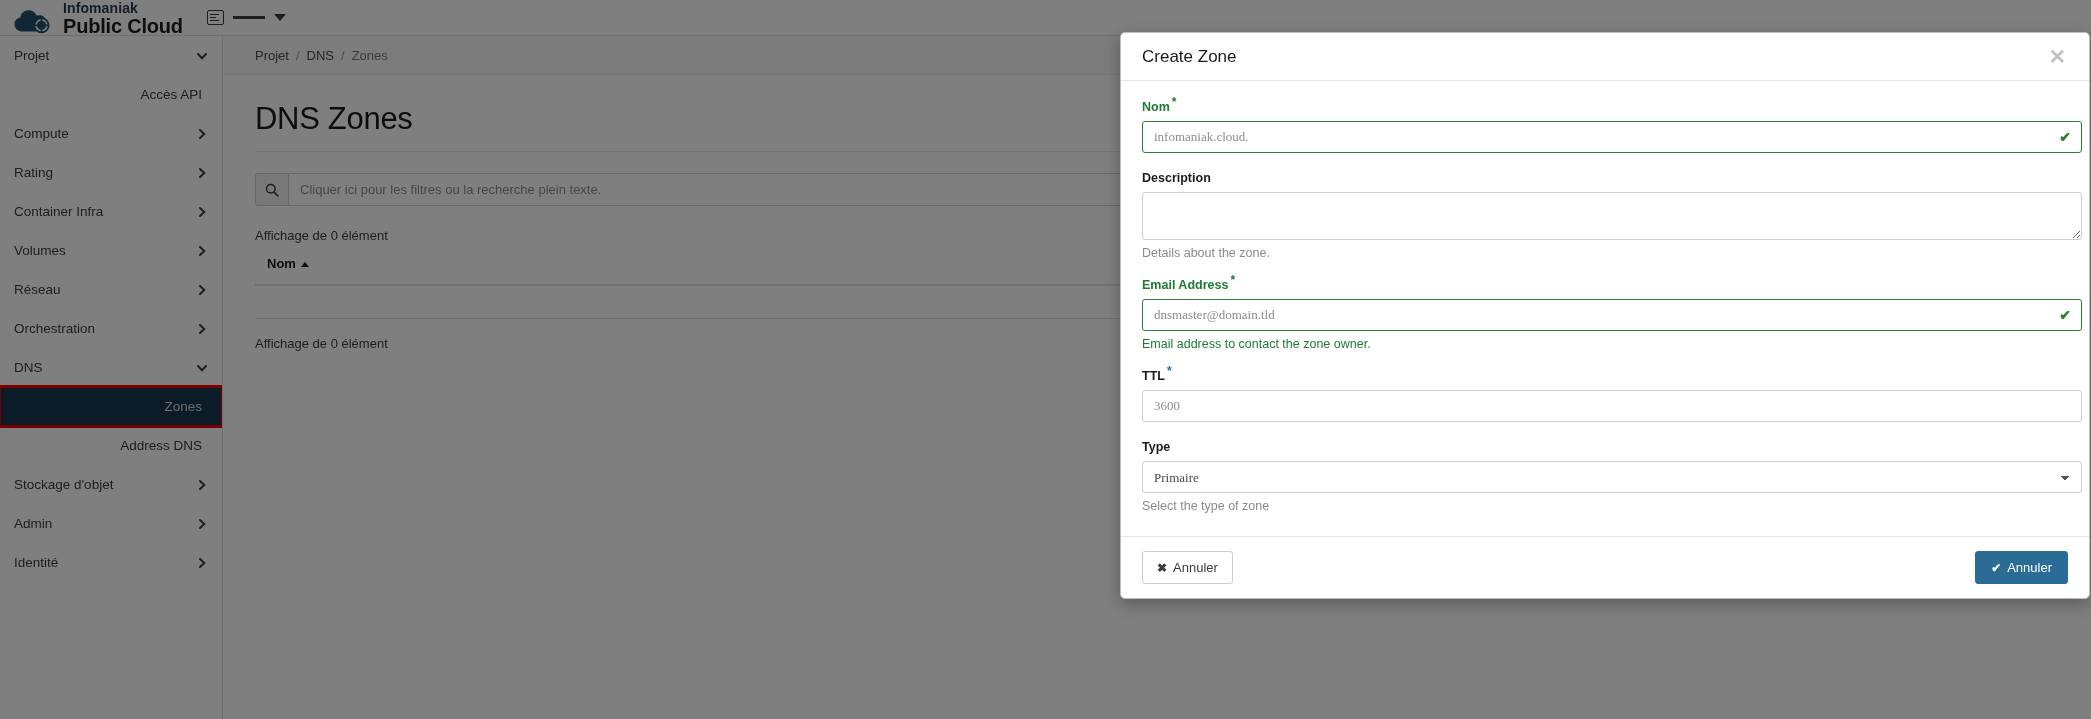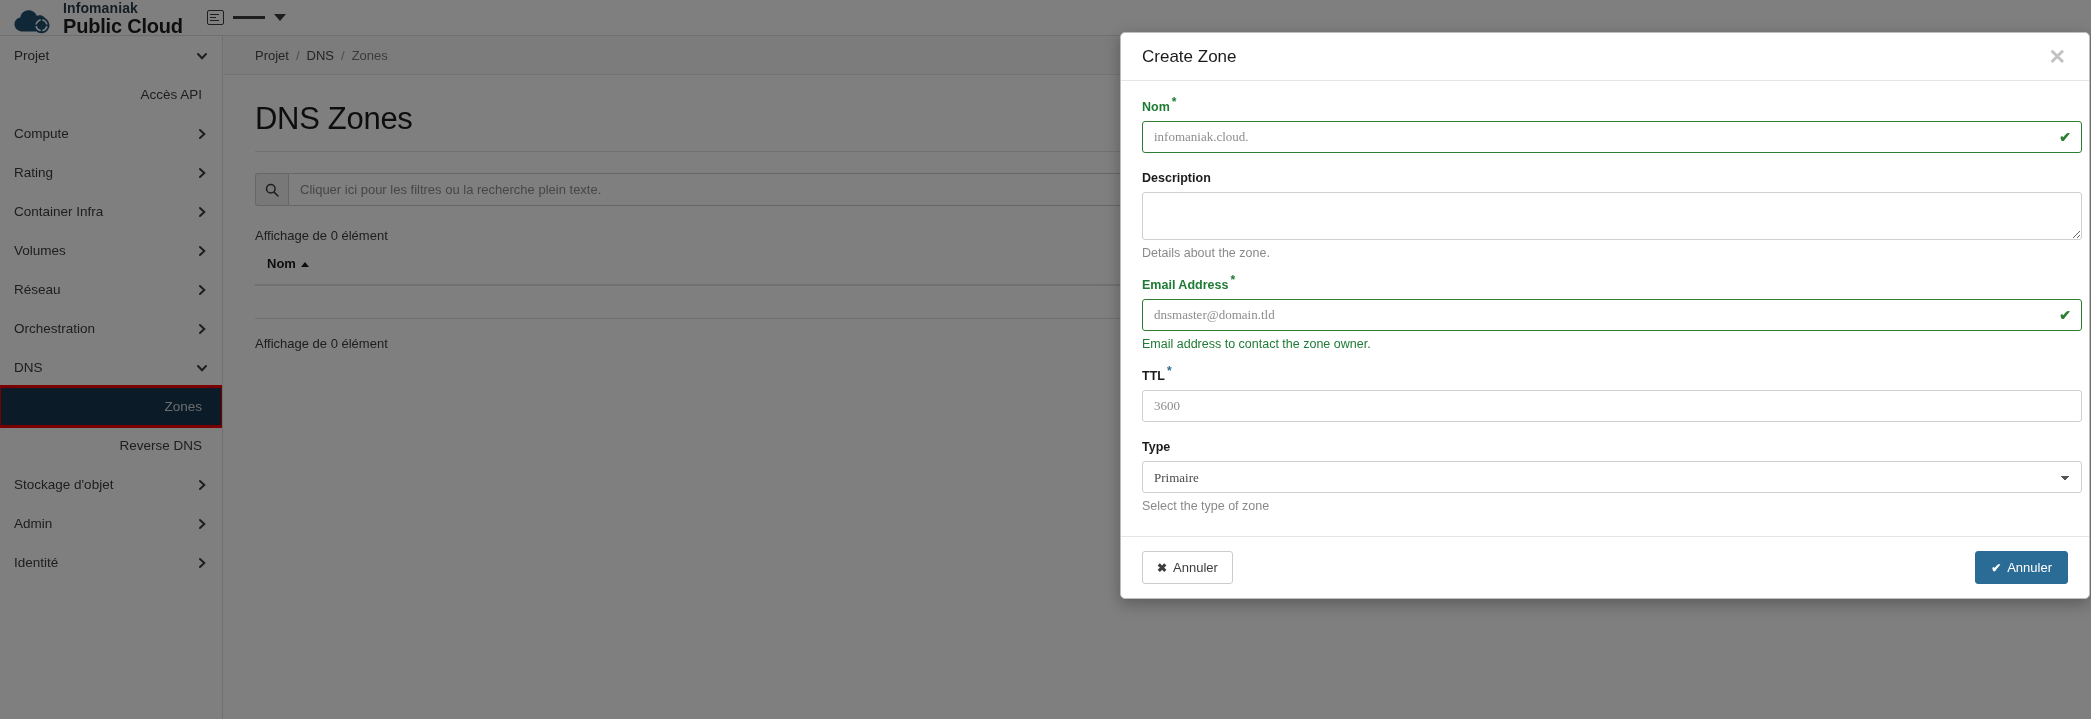--- a/index.html
+++ b/index.html
@@ -514,21 +514,21 @@
       </span>
     </div>
 
     <div id="zones-highlight">
       <div class="nav-sub active">
         <span>Zones</span>
       </div>
     </div>
 
     <div class="nav-sub">
-      <span>Reverse DNS</span>
+      <span>Address DNS</span>
     </div>
 
     <div class="nav-row">
       <span class="nav-label">Stockage d'objet</span>
       <span class="chev">
         <svg width="12" height="12" viewBox="0 0 12 12">
             <path d="M4 2 L8.3 6 L4 10" stroke="#3c3c3c" stroke-width="2" fill="none" stroke-linecap="round"></path>
           </svg>
       </span>
     </div>

